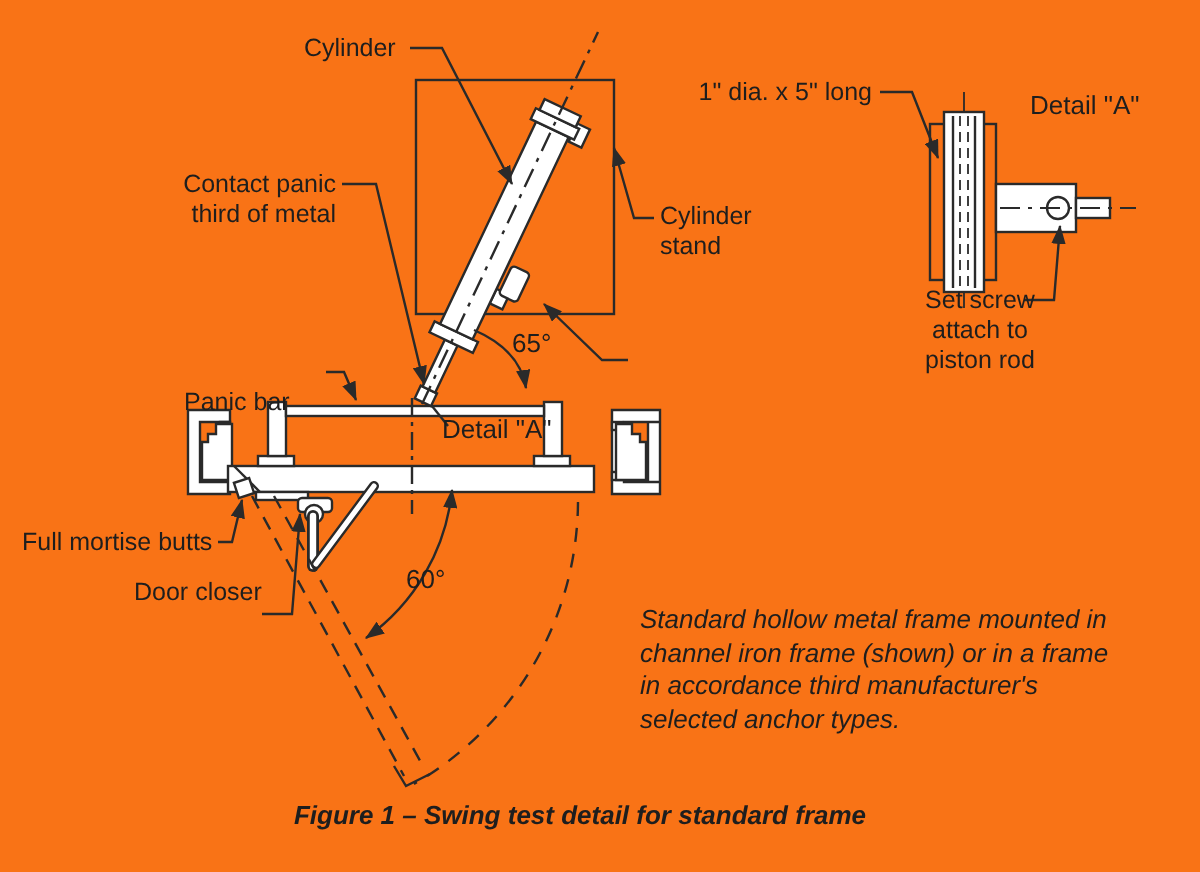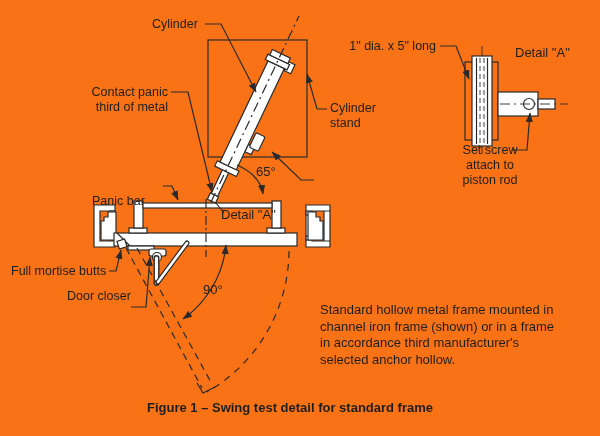--- a/index.html
+++ b/index.html
@@ -153,25 +153,25 @@
   <div class="lbl c" style="left:448px;top:143px;width:84px;">
     <div>Set screw</div>
     <div>attach to</div>
     <div>piston rod</div>
   </div>
 
   <div class="lbl" style="left:11px;top:264px;">Full mortise butts</div>
 
   <div class="lbl" style="left:67px;top:289px;">Door closer</div>
 
-  <div class="lbl big" style="left:203px;top:282px;">90°</div>
+  <div class="lbl big" style="left:203px;top:282px;">60°</div>
 
 
-  <div class="lbl note" style="left:320px;top:302px;">
+  <div class="lbl note" style="left:320px;top:302px;font-style:italic;">
     <div>Standard hollow metal frame mounted in</div>
     <div>channel iron frame (shown) or in a frame</div>
     <div>in accordance third manufacturer's</div>
-    <div>selected anchor hollow.</div>
+    <div>selected anchor types.</div>
   </div>
 
-  <div class="lbl c caption" style="left:40px;top:400px;width:500px;">Figure 1 – Swing test detail for standard frame</div>
+  <div class="lbl c caption" style="left:40px;top:400px;width:500px;font-style:italic;">Figure 1 – Swing test detail for standard frame</div>
 
 </div>
 
 </body></html>

